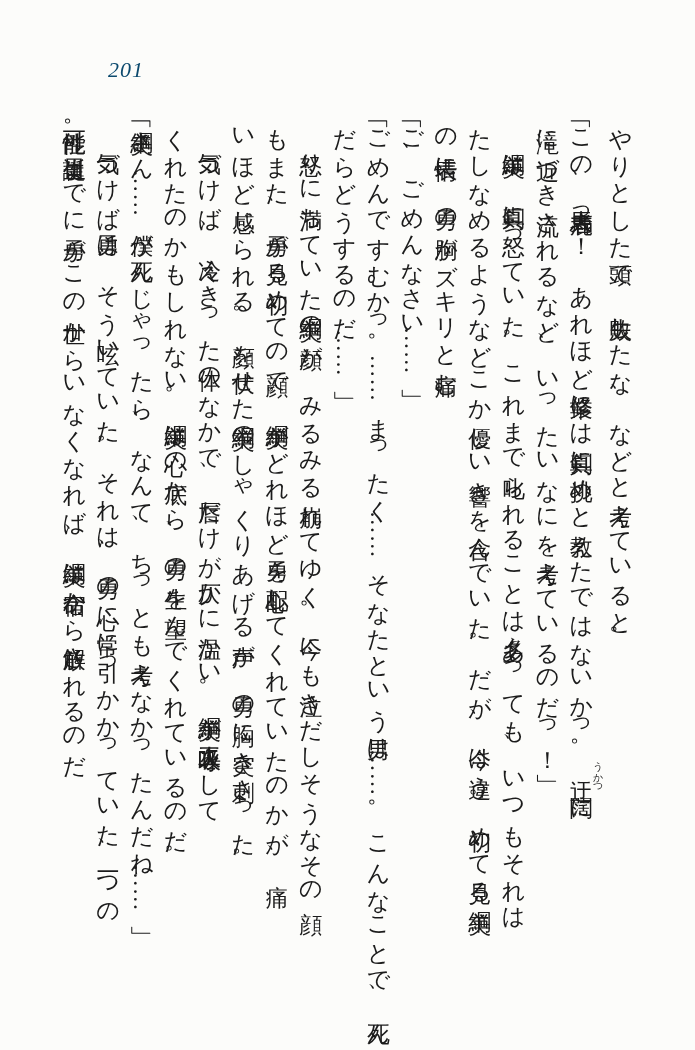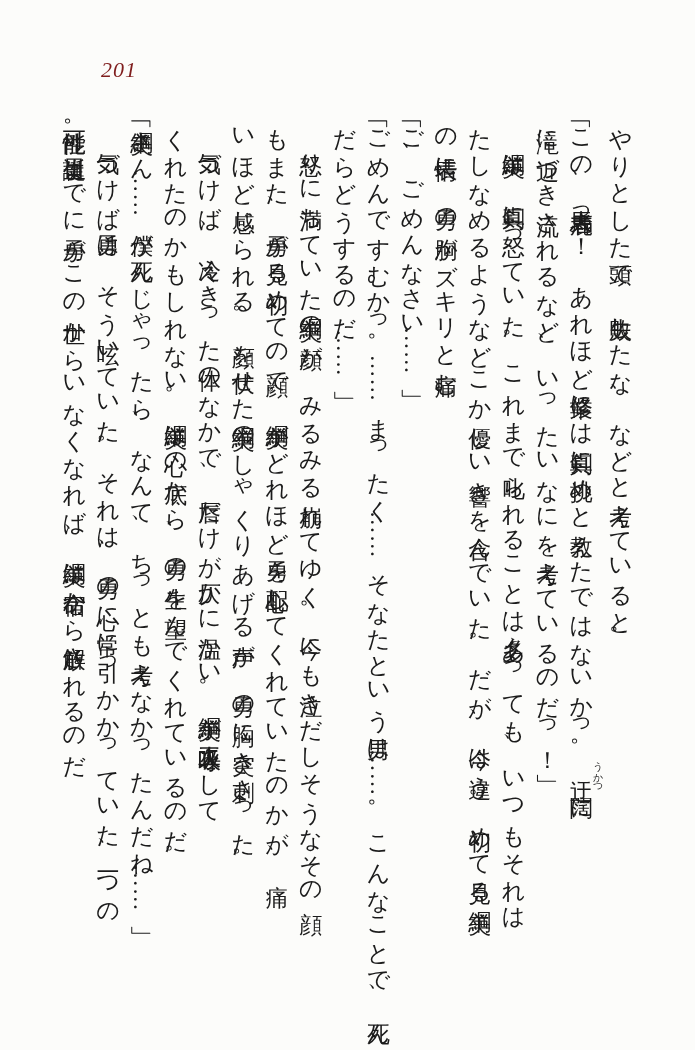--- a/index.html
+++ b/index.html
@@ -14,25 +14,25 @@
     background: #fcfcfa;
     font-family: "Liberation Serif", "DejaVu Serif", serif;
   }
   .page {
     position: absolute;
     inset: 0;
   }
   .page-number {
     position: absolute;
     top: 57px;
-    left: 101px;
+    left: 108px;
     font-style: italic;
     font-size: 22px;
     letter-spacing: 1px;
-    color: #7f1d1d;
+    color: #0c4a6e;
     font-family: "Liberation Serif", "DejaVu Serif", serif;
   }
   .text-block {
     position: absolute;
     top: 113px;
     right: 58px;
     height: 926px;
     writing-mode: vertical-rl;
     text-orientation: mixed;
     font-size: 23px;

